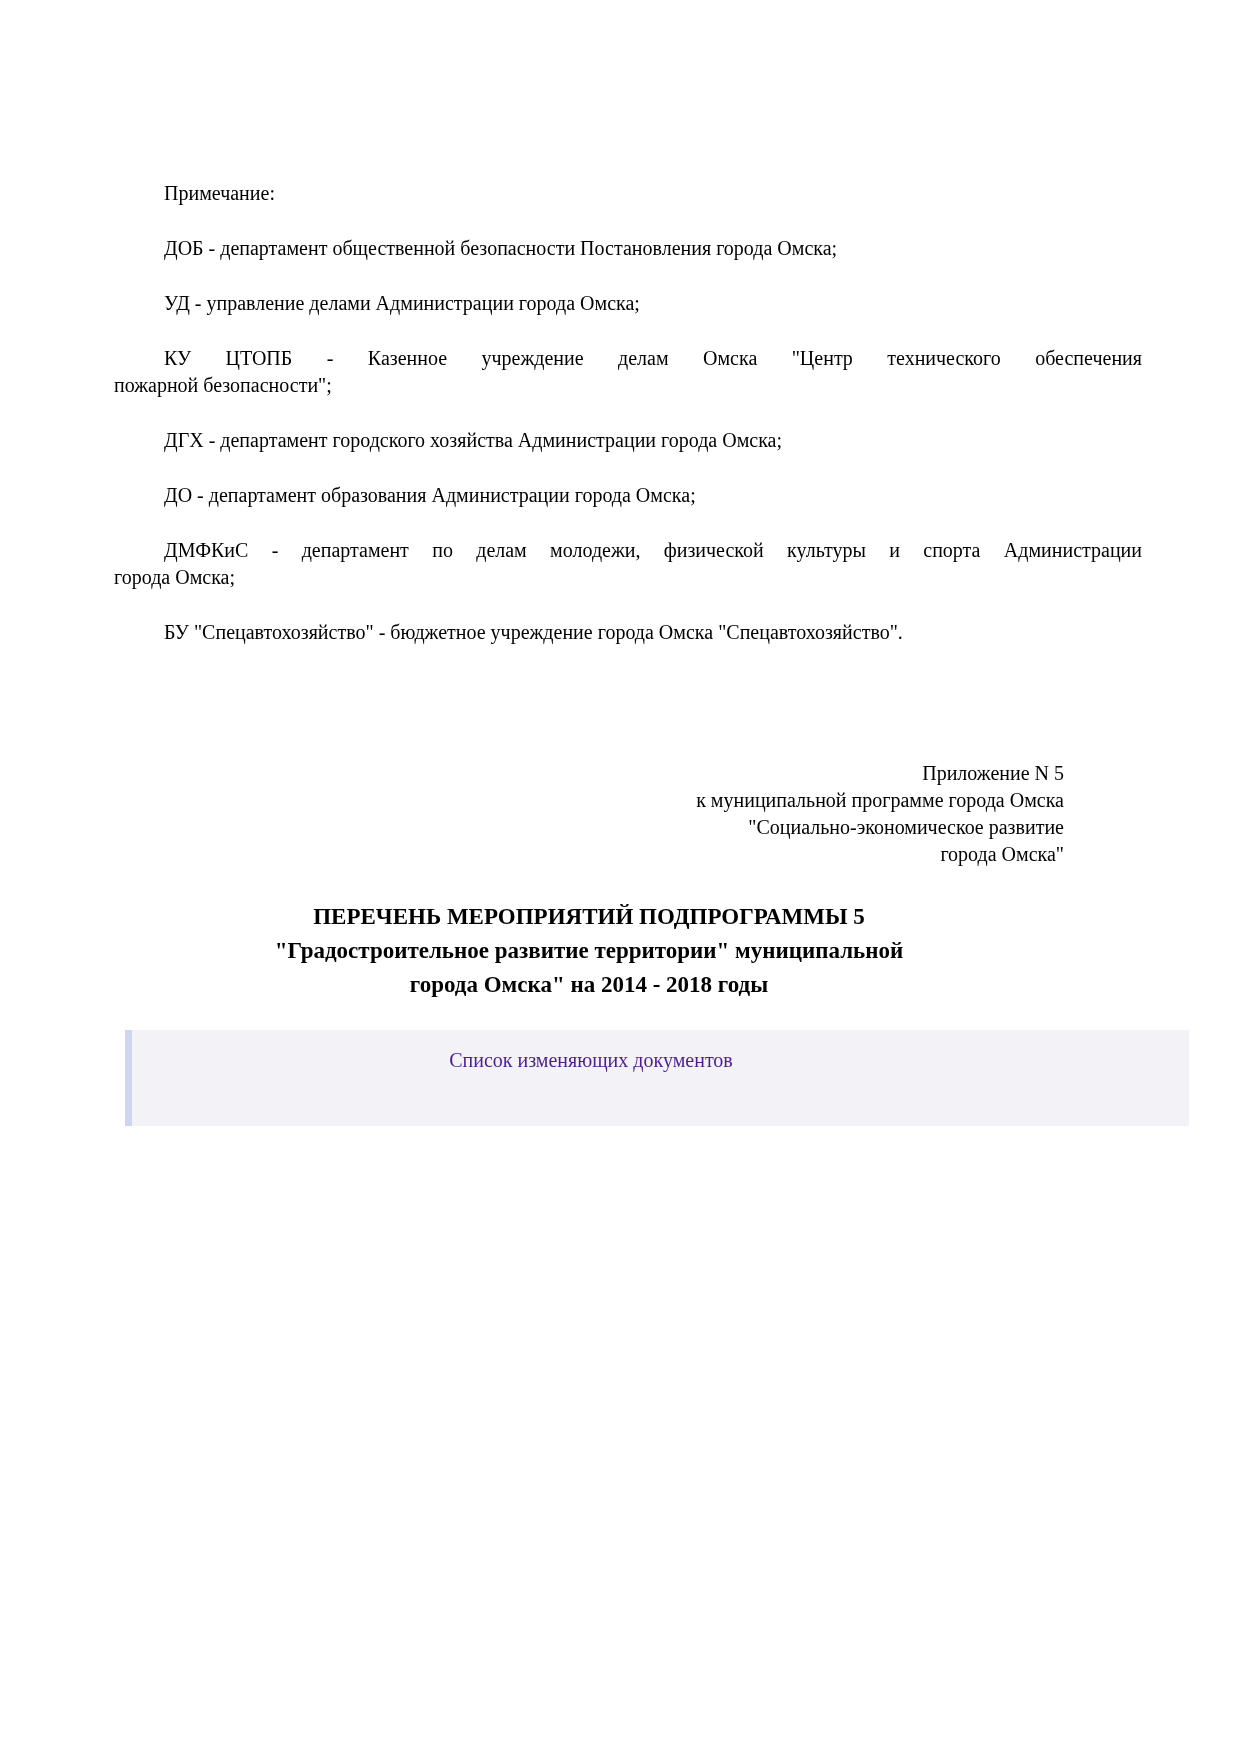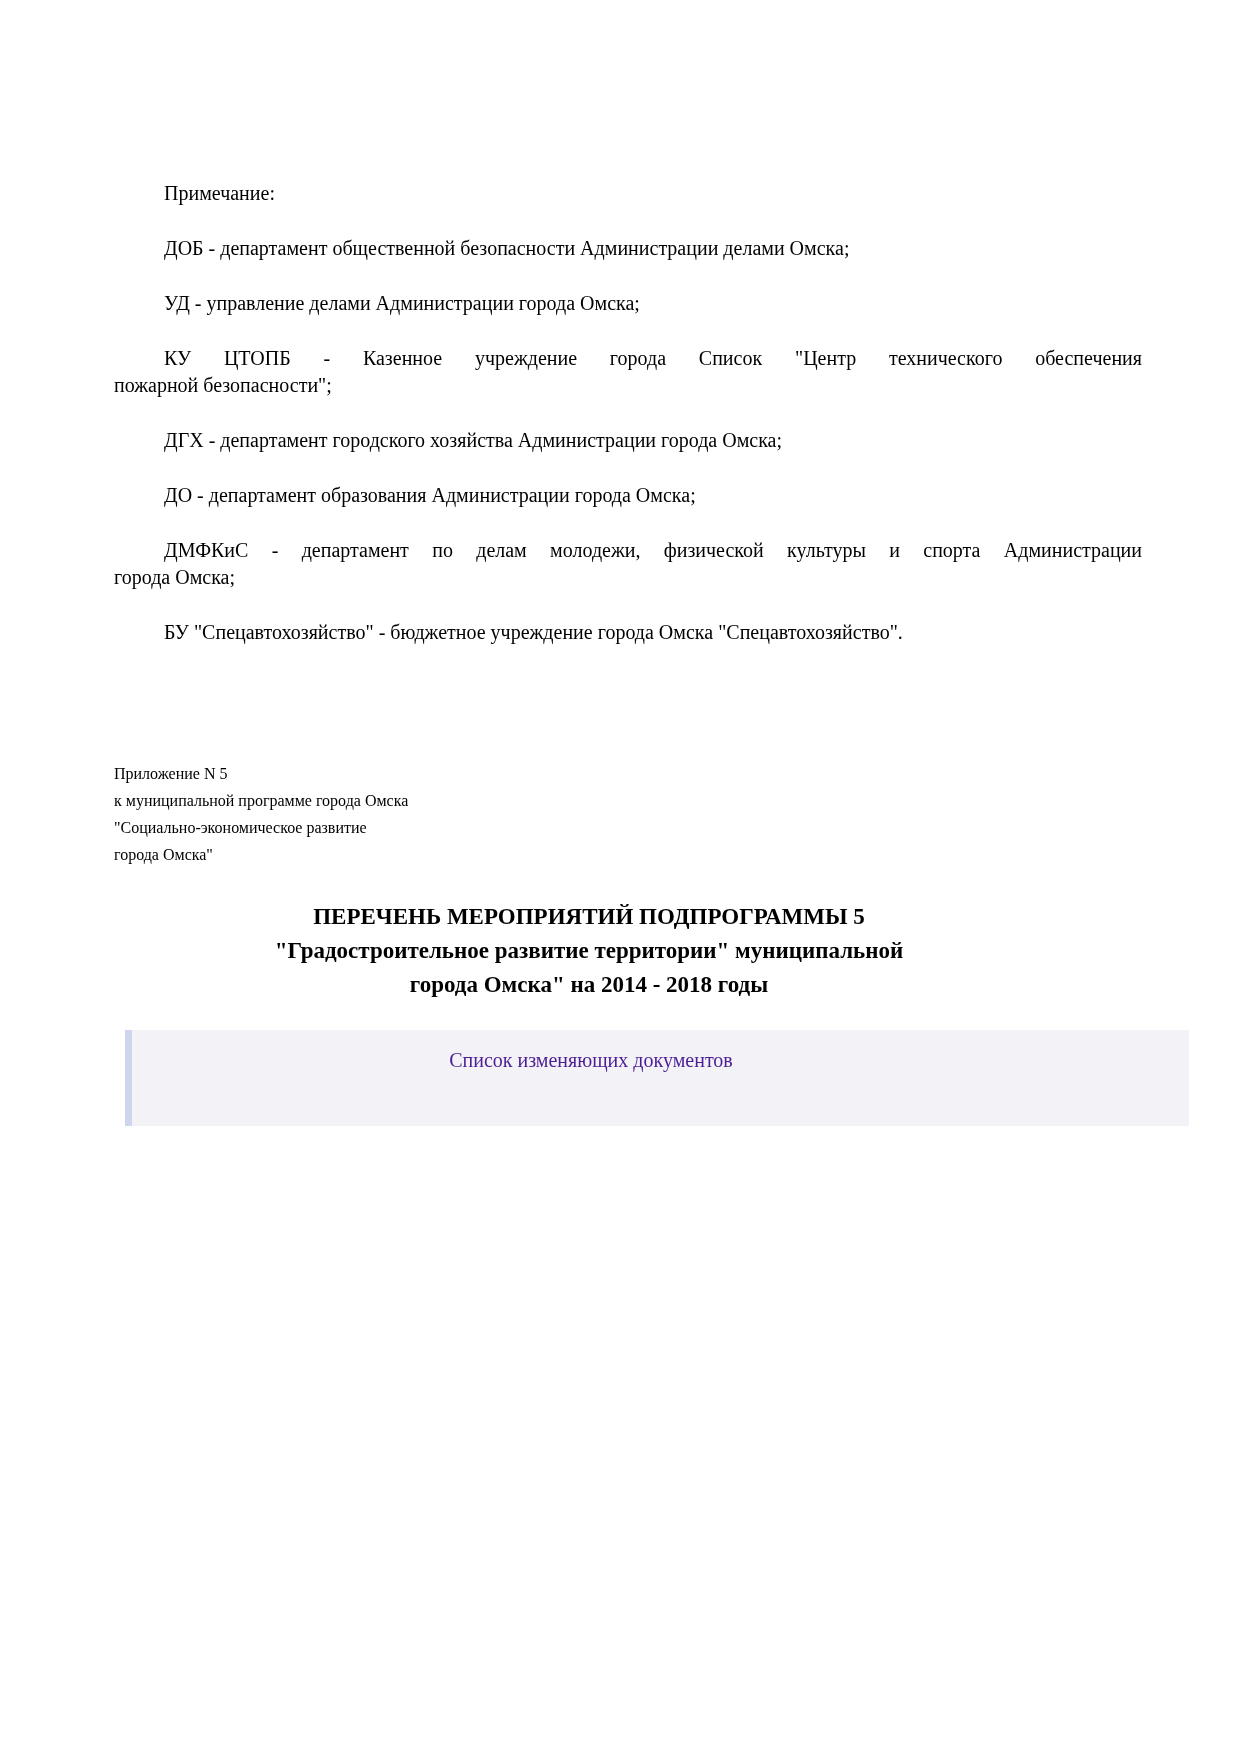--- a/index.html
+++ b/index.html
@@ -19,23 +19,23 @@
     width: 1028px;
     font-size: 20px;
     line-height: 27px;
   }
   .ln { text-align: left; }
   .ln.indent { text-indent: 50px; }
   .ln.just { text-align: justify; text-align-last: justify; }
   .appendix {
     margin: 114px 0 0 107px;
     width: 950px;
-    font-size: 16px;
+    font-size: 20px;
     line-height: 27px;
-    text-align: left;
+    text-align: right;
   }
   .doc-title {
     margin: 32px 0 0 107px;
     width: 950px;
     font-size: 23px;
     line-height: 34px;
     font-weight: bold;
     text-align: center;
   }
   .amend-box {
@@ -60,29 +60,29 @@
 
 <div class="page">
 
   <div class="body-block">
 
     <div class="para">
       <div class="ln indent">Примечание:</div>
     </div>
 
     <div class="para">
-      <div class="ln indent">ДОБ - департамент общественной безопасности Администрации делами Омска;</div>
+      <div class="ln indent">ДОБ - департамент общественной безопасности Постановления города Омска;</div>
     </div>
 
     <div class="para">
       <div class="ln indent">УД - управление делами Администрации города Омска;</div>
     </div>
 
     <div class="para">
-      <div class="ln indent just">КУ ЦТОПБ - Казенное учреждение города Список "Центр технического обеспечения</div>
+      <div class="ln indent just">КУ ЦТОПБ - Казенное учреждение делам Омска "Центр технического обеспечения</div>
       <div class="ln">пожарной безопасности";</div>
     </div>
 
     <div class="para">
       <div class="ln indent">ДГХ - департамент городского хозяйства Администрации города Омска;</div>
     </div>
 
     <div class="para">
       <div class="ln indent">ДО - департамент образования Администрации города Омска;</div>
     </div>

